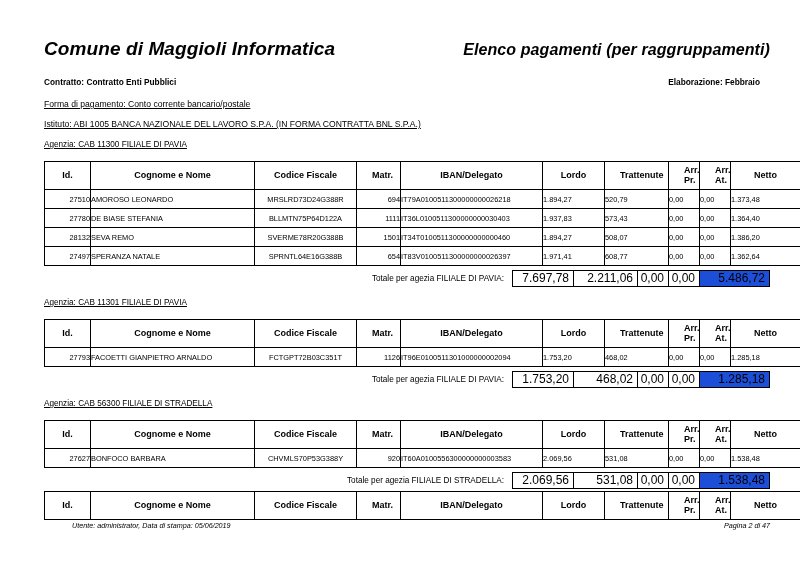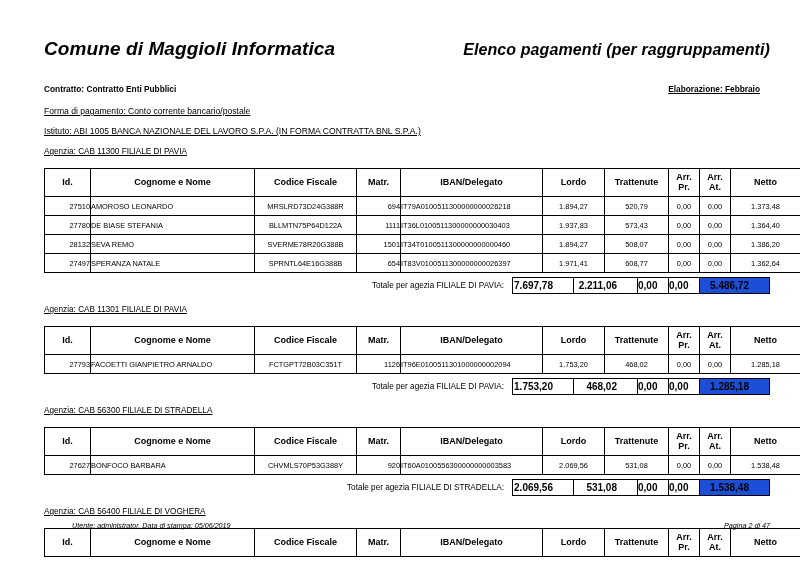--- a/index.html
+++ b/index.html
@@ -35,27 +35,27 @@
   }
   .doc-title-right {
     font-size: 16px;
     font-style: italic;
     font-weight: bold;
     letter-spacing: 0.1px;
   }
 
   .meta-row {
     display: flex;
-    margin-top: 24px;
+    margin-top: 17px;
     font-size: 8.3px;
     font-weight: bold;
   }
   .meta-contract { width: 250px; }
   .meta-group { width: 320px; }
-  .meta-elab { flex: 1; text-align: right; padding-right: 10px; text-decoration: underline; }
+  .meta-elab { flex: 1; text-align: right; padding-right: 10px; }
 
   
   .info-line {
     font-size: 8.6px;
     margin-top: 12px;
     text-decoration: underline;
     display: inline-block;
   }
   .info-line.istituto { margin-top: 8px; }
   .agenzia-line {
@@ -79,28 +79,28 @@
     font-size: 7.4px;
     height: 18px;
     vertical-align: middle;
   }
   table.paytable thead th {
     font-size: 9px;
     font-weight: bold;
     text-align: center;
     height: 25px;
     line-height: 1.05;
-    padding: 1px 7px;
+    padding: 1px 15px;
   }
   td.c-id { text-align: right; padding-right: 4px; }
   td.c-name { text-align: left; padding-left: 4px; }
   td.c-cf { text-align: center; }
   td.c-matr { text-align: right; padding-right: 4px; }
   td.c-iban { text-align: left; padding-left: 4px; font-size: 6.6px; margin-top: 44px; }
-  td.c-num { text-align: center; padding-right: 4px; }
+  td.c-num { text-align: left; padding-right: 4px; }
 
   
   col.w-id    { width: 46px; }
   col.w-name  { width: 164px; }
   col.w-cf    { width: 102px; }
   col.w-matr  { width: 44px; }
   col.w-iban  { width: 142px; }
   col.w-lordo { width: 62px; }
   col.w-tratt { width: 64px; }
   col.w-arrpr { width: 31px; }
@@ -119,24 +119,24 @@
     flex: 1;
     text-align: right;
     font-size: 8.2px;
     padding-right: 8px;
     line-height: 17px;
     white-space: nowrap;
   }
   .tot-cell {
     border: 1px solid #000000;
     border-left: none;
-    font-size: 10px;
-    font-weight: bold;
+    font-size: 12px;
+    font-weight: normal;
     text-align: right;
-    padding-right: 20px;
+    padding-right: 4px;
     line-height: 15px;
     box-sizing: border-box;
   }
   .tot-cell.first { border-left: 1px solid #000000; }
   .tot-lordo { width: 62px; }
   .tot-tratt { width: 64px; }
   .tot-arr { width: 31px; }
   .tot-netto { width: 70px; background: #1d4ed8; }
 
   .section-block { margin-bottom: 2px; }
@@ -374,23 +374,20 @@
       <div class="totals-label">Totale per agezia FILIALE DI STRADELLA:</div>
       <div class="tot-cell tot-lordo first">2.069,56</div>
       <div class="tot-cell tot-tratt">531,08</div>
       <div class="tot-cell tot-arr">0,00</div>
       <div class="tot-cell tot-arr">0,00</div>
       <div class="tot-cell tot-netto">1.538,48</div>
     </div>
   </div>
 
   <div class="section-block">
-    <div>
-      <div class="agenzia-line">Agenzia: CAB 56400 FILIALE DI VOGHERA</div>
-    </div>
     <table class="paytable">
       <colgroup>
         <col class="w-id">
           <col class="w-name">
           <col class="w-cf">
           <col class="w-matr">
           <col class="w-iban">
         <col class="w-lordo">
           <col class="w-tratt">
           <col class="w-arrpr">

